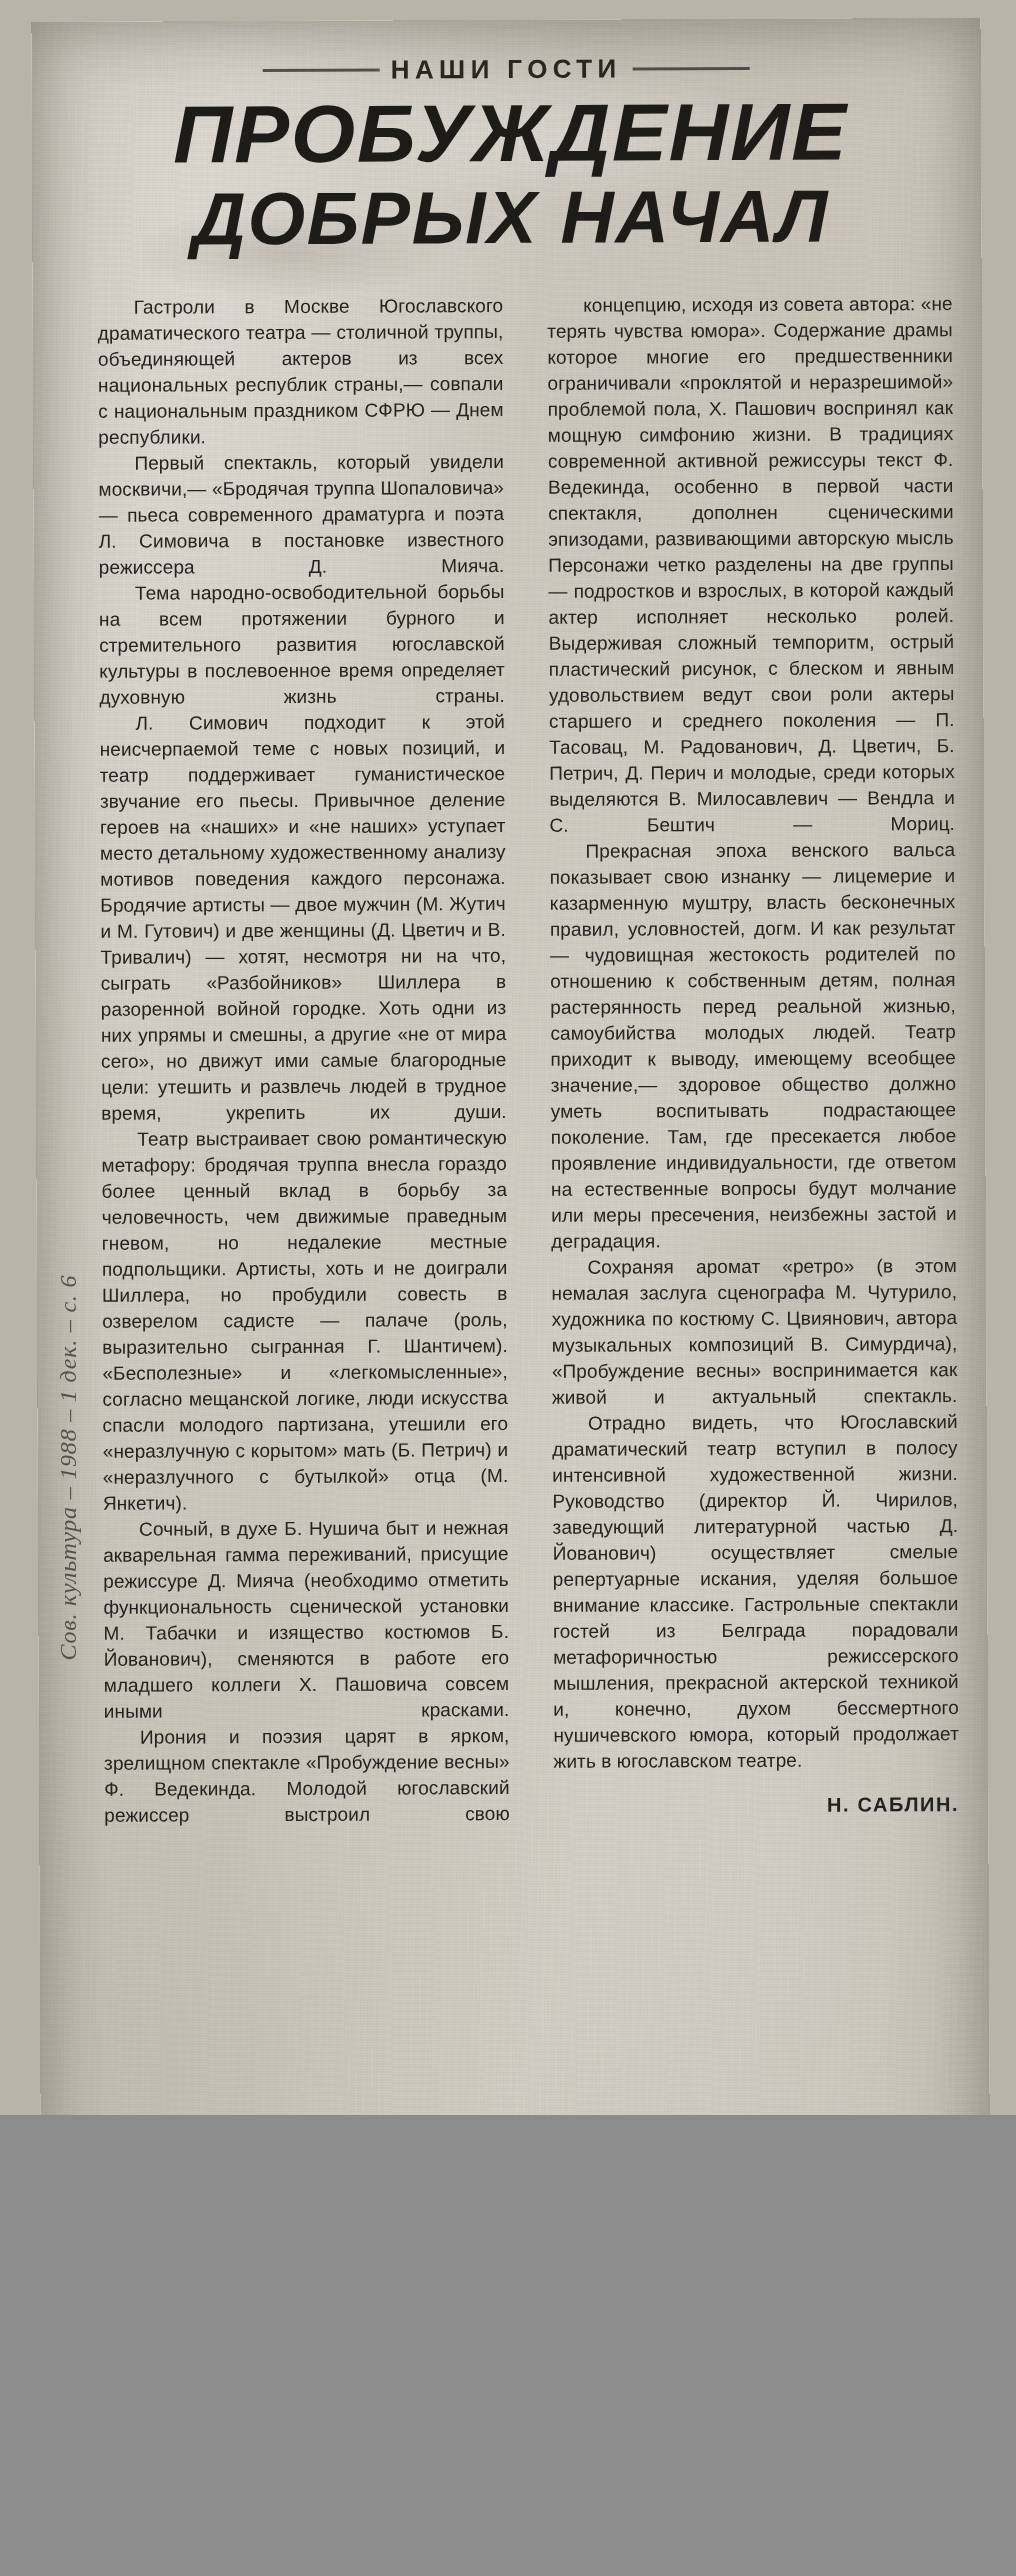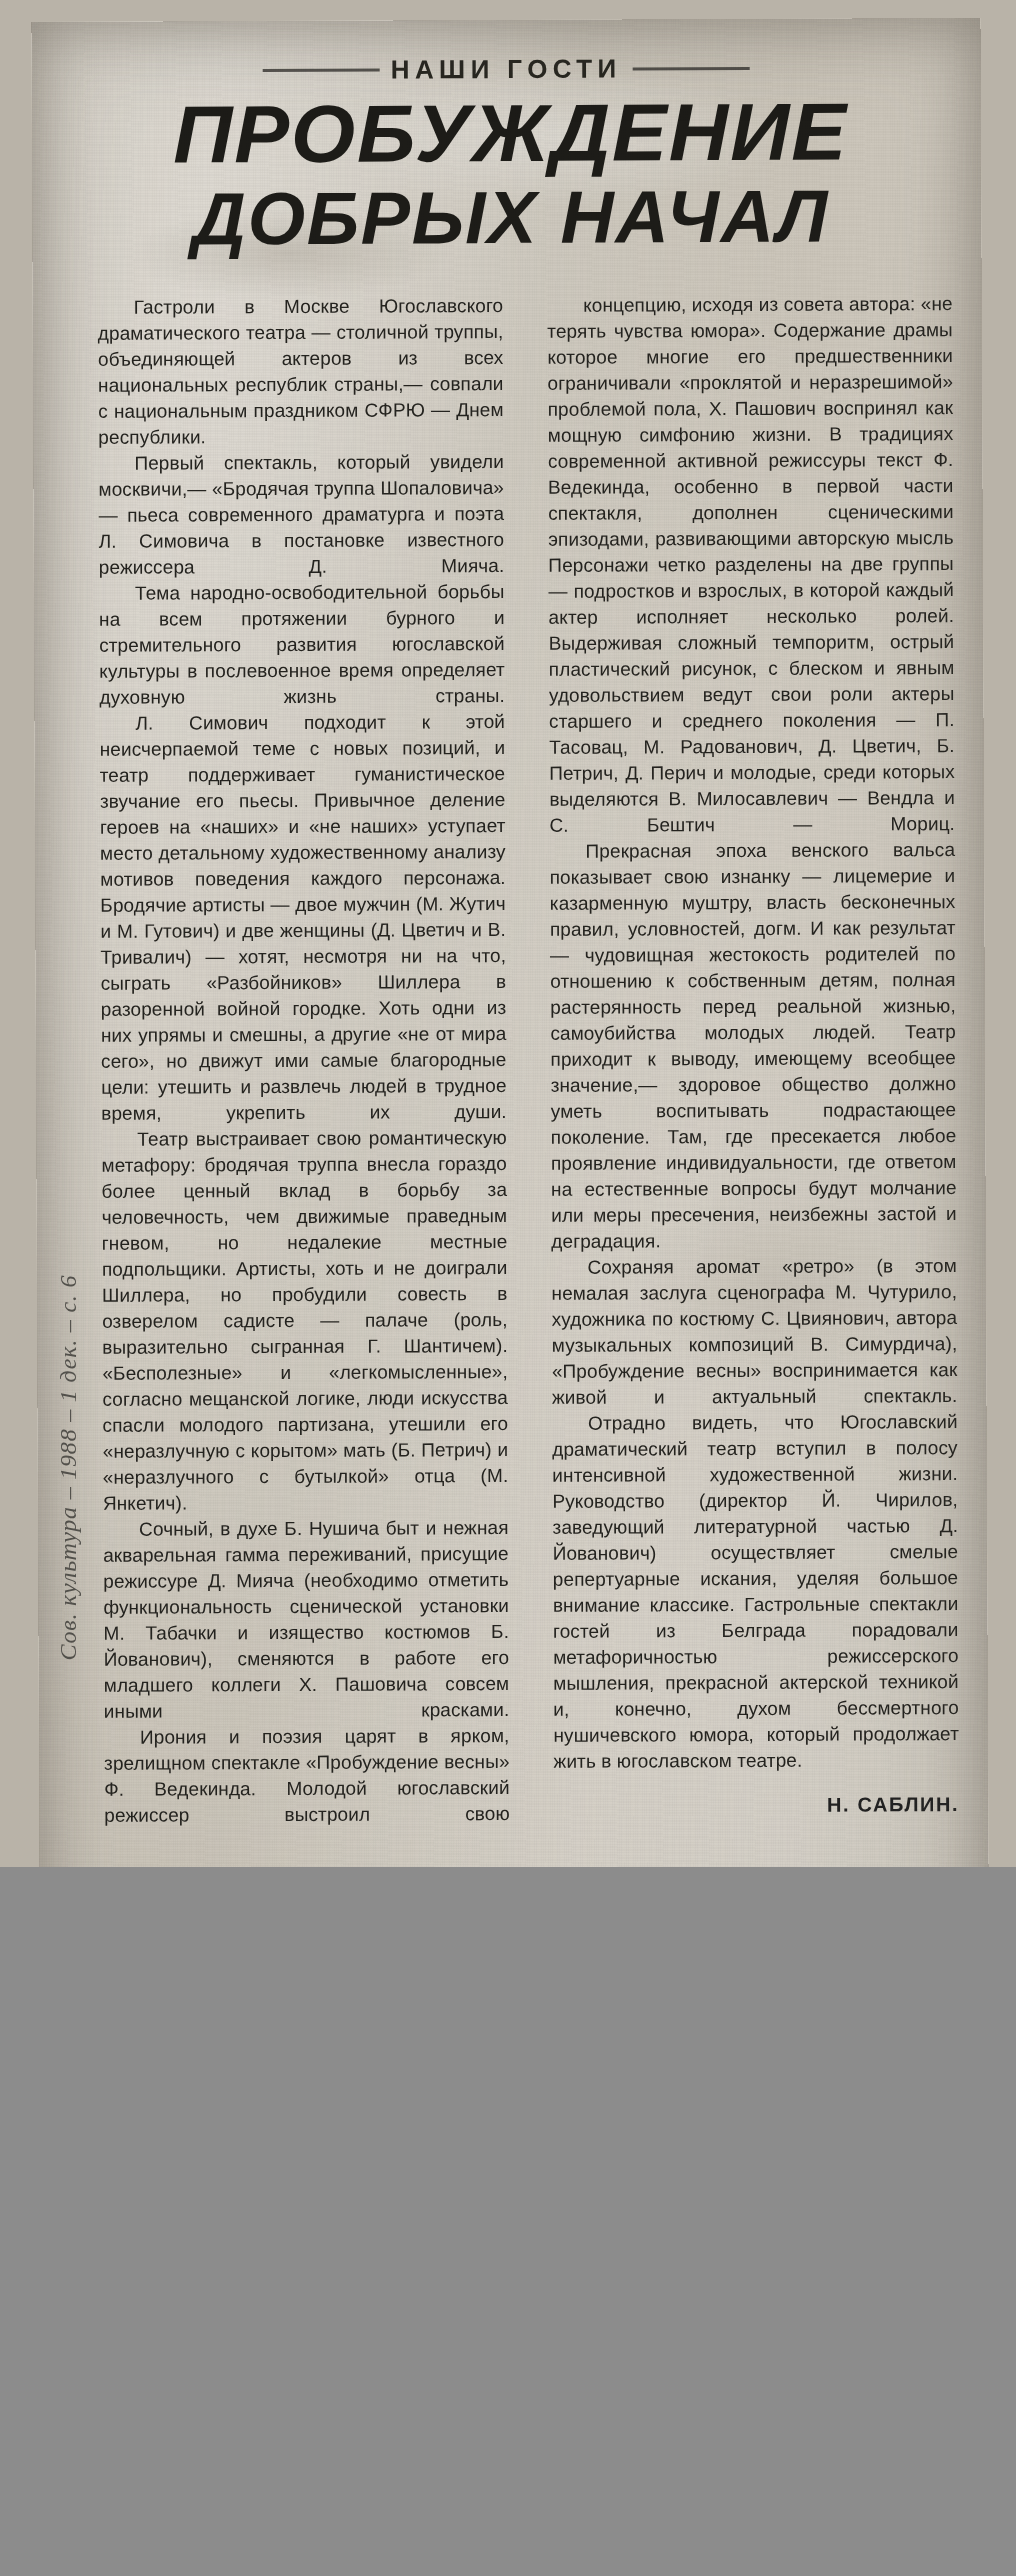--- a/index.html
+++ b/index.html
@@ -8,21 +8,21 @@
     background: #8c8c8c;
   }
   body {
     width: 1016px;
     height: 2576px;
     font-family: "Liberation Sans", sans-serif;
   }
   .page {
     position: relative;
     width: 1016px;
-    height: 1867px;
+    height: 2115px;
     background: #b9b3a8;
     overflow: hidden;
   }
   
   .paper {
     position: absolute;
     left: 37px;
     top: 20px;
     width: 949px;
     height: 2539px;

